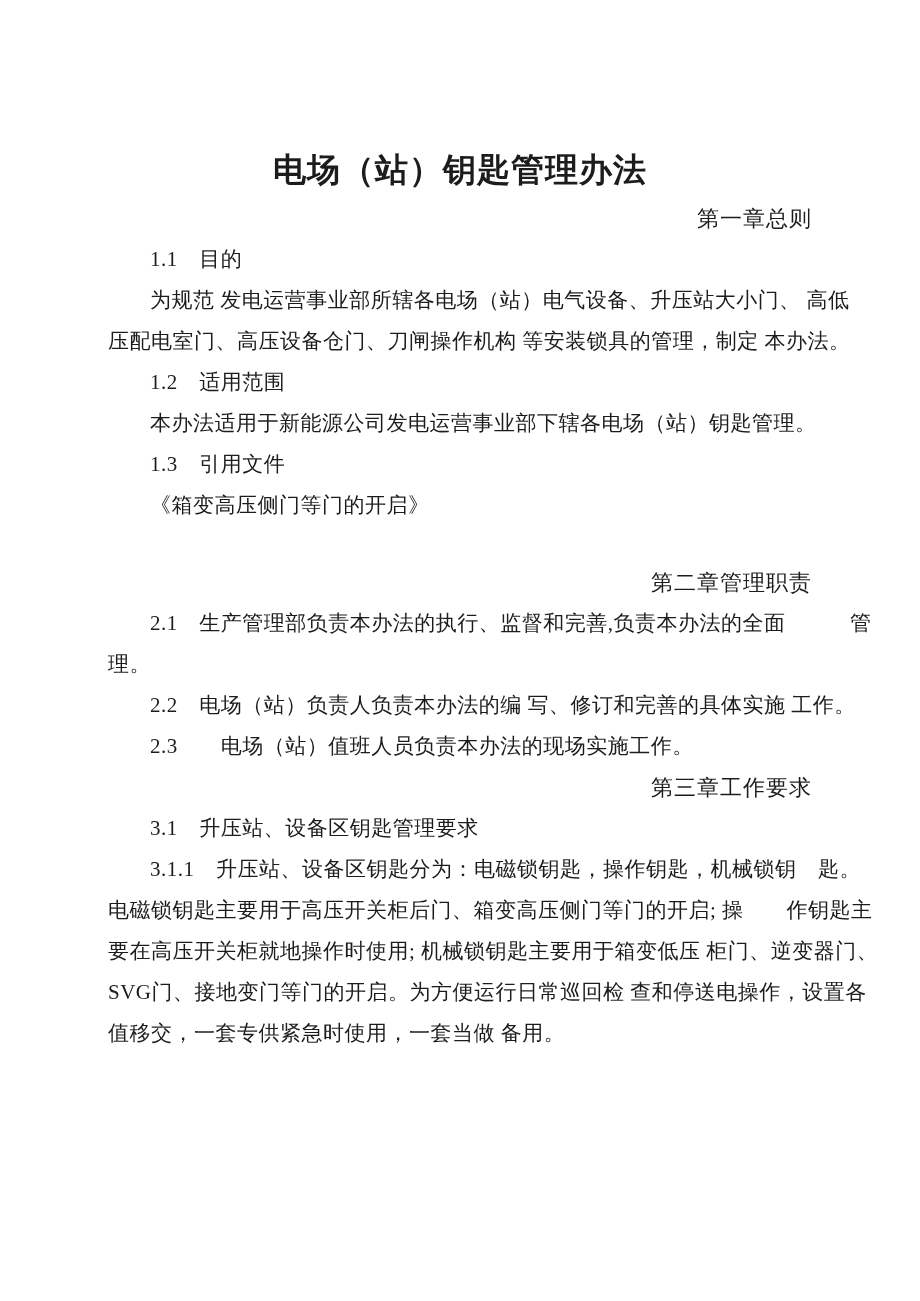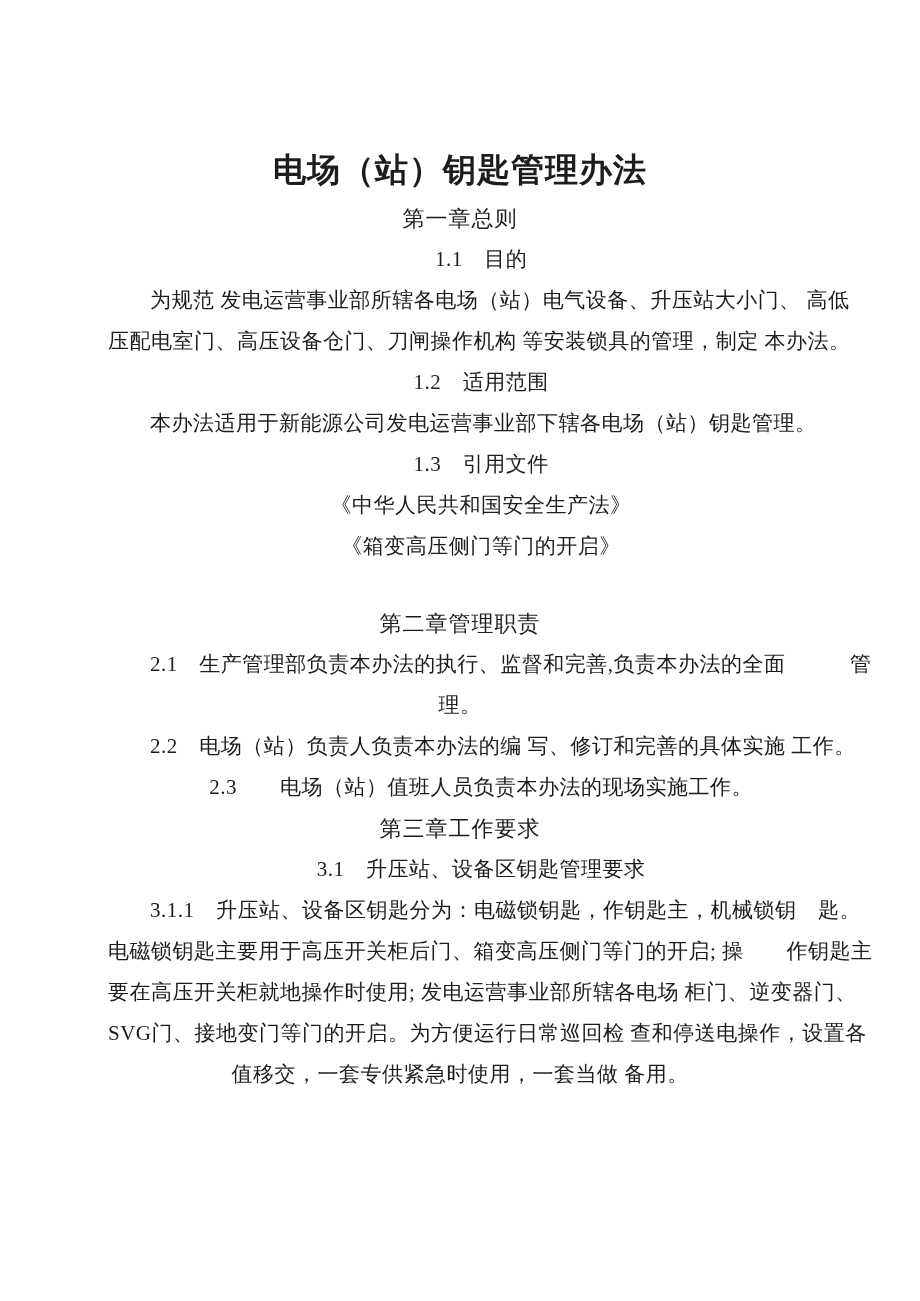--- a/index.html
+++ b/index.html
@@ -22,34 +22,33 @@
   .doc-title {
     font-size: 33px;
     font-weight: bold;
     text-align: center;
     line-height: 48px;
     letter-spacing: 1px;
     white-space: nowrap;
   }
   .chapter {
     font-size: 22px;
-    text-align: center;
+    text-align: right;
     line-height: 41px;
     white-space: nowrap;
     letter-spacing: 1px;
   }
   .chapter.ch1 { margin-top: 4px; }
   .chapter.ch2 { margin-top: 36px; }
   .chapter.ch3 { }
   .line {
     font-size: 21px;
     line-height: 41px;
     white-space: nowrap;
     letter-spacing: 0.5px;
-    text-align: center;
   }
   .line.indent {
     padding-left: 42px;
   }
 </style>
 </head>
 <body>
 
 <div class="page">
   <div class="content">
@@ -57,33 +56,32 @@
     <div class="doc-title">电场（站）钥匙管理办法</div>
 
     <div class="chapter ch1">第一章总则</div>
 
     <div class="line indent">1.1　目的</div>
     <div class="line indent">为规范 发电运营事业部所辖各电场（站）电气设备、升压站大小门、 高低</div>
     <div class="line">压配电室门、高压设备仓门、刀闸操作机构 等安装锁具的管理，制定 本办法。</div>
     <div class="line indent">1.2　适用范围</div>
     <div class="line indent">本办法适用于新能源公司发电运营事业部下辖各电场（站）钥匙管理。</div>
     <div class="line indent">1.3　引用文件</div>
-    <div class="line indent">《中华人民共和国安全生产法》</div>
     <div class="line indent">《箱变高压侧门等门的开启》</div>
 
     <div class="chapter ch2">第二章管理职责</div>
 
     <div class="line indent">2.1　生产管理部负责本办法的执行、监督和完善,负责本办法的全面　　　管</div>
     <div class="line">理。</div>
     <div class="line indent">2.2　电场（站）负责人负责本办法的编 写、修订和完善的具体实施 工作。</div>
     <div class="line indent">2.3　　电场（站）值班人员负责本办法的现场实施工作。</div>
 
     <div class="chapter ch3">第三章工作要求</div>
 
     <div class="line indent">3.1　升压站、设备区钥匙管理要求</div>
-    <div class="line indent">3.1.1　升压站、设备区钥匙分为：电磁锁钥匙，作钥匙主，机械锁钥　匙。</div>
+    <div class="line indent">3.1.1　升压站、设备区钥匙分为：电磁锁钥匙，操作钥匙，机械锁钥　匙。</div>
     <div class="line">电磁锁钥匙主要用于高压开关柜后门、箱变高压侧门等门的开启; 操　　作钥匙主</div>
-    <div class="line">要在高压开关柜就地操作时使用; 发电运营事业部所辖各电场 柜门、逆变器门、</div>
+    <div class="line">要在高压开关柜就地操作时使用; 机械锁钥匙主要用于箱变低压 柜门、逆变器门、</div>
     <div class="line">SVG门、接地变门等门的开启。为方便运行日常巡回检 查和停送电操作，设置各</div>
     <div class="line">值移交，一套专供紧急时使用，一套当做 备用。</div>
 
   </div>
 </div>
 
 </body></html>

